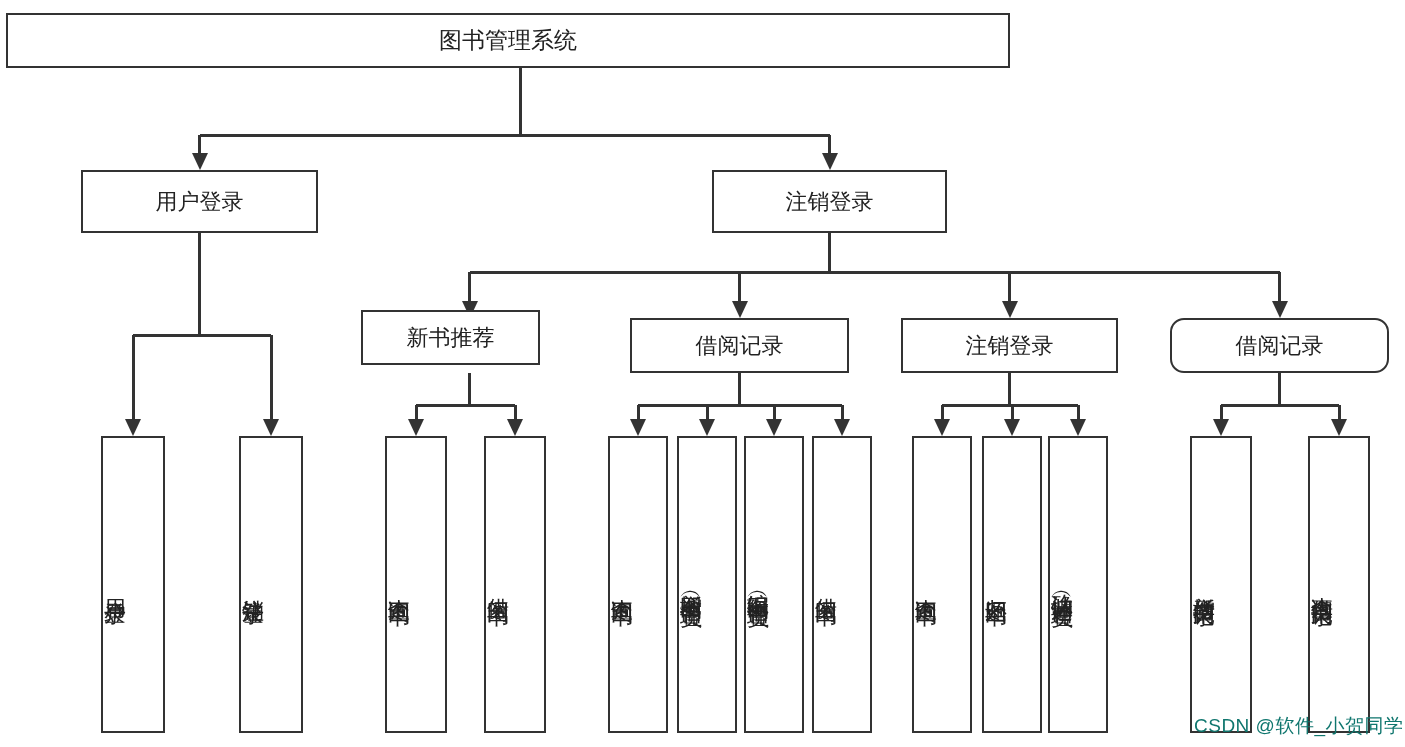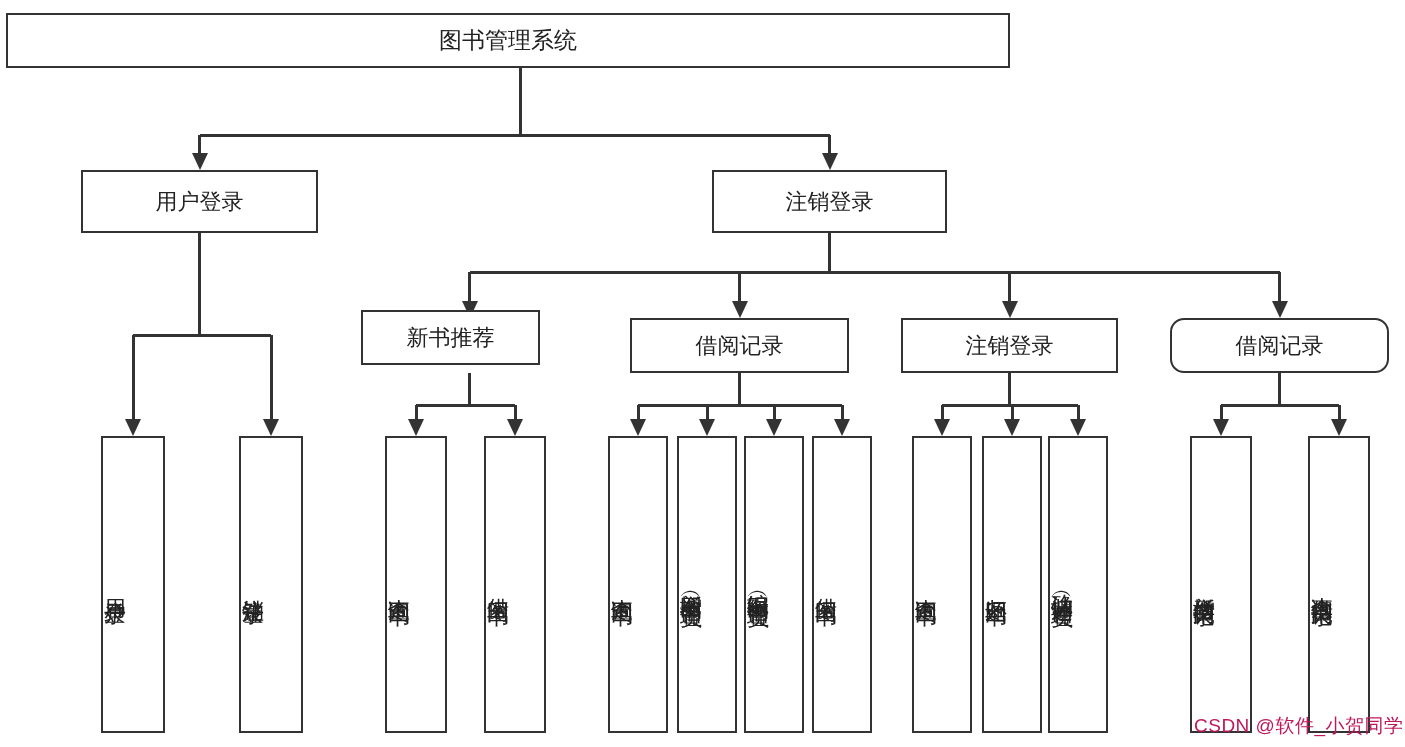--- a/index.html
+++ b/index.html
@@ -67,21 +67,21 @@
     position: absolute;
     width: 0;
     height: 0;
     border-left: 8px solid transparent;
     border-right: 8px solid transparent;
     border-top: 17px solid #333333;
   }
   .watermark {
     position: absolute;
     font-size: 19px;
-    color: #be185d;
+    color: #0f766e;
     white-space: nowrap;
     letter-spacing: 0.5px;
   }
 </style>
 </head>
 <body>
 
 <div id="canvas">
   <div id="edges">
       <div class="edge v" style="left: 518.5px; top: 68px; height: 67px;"></div>

